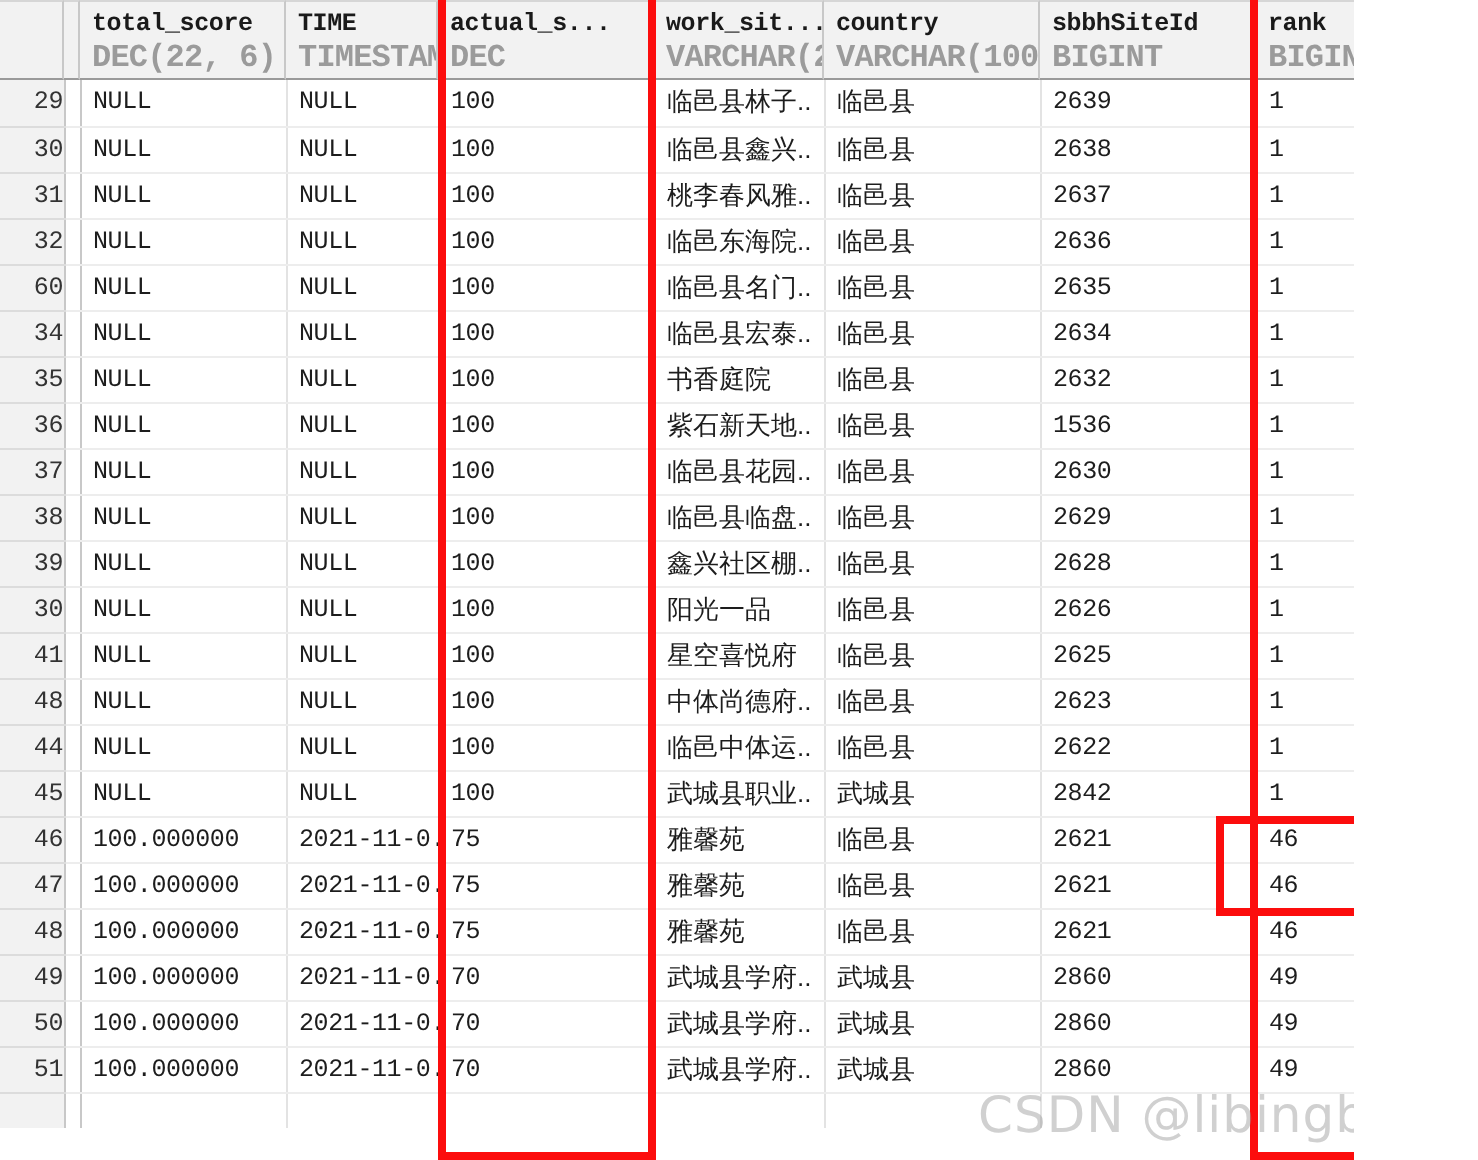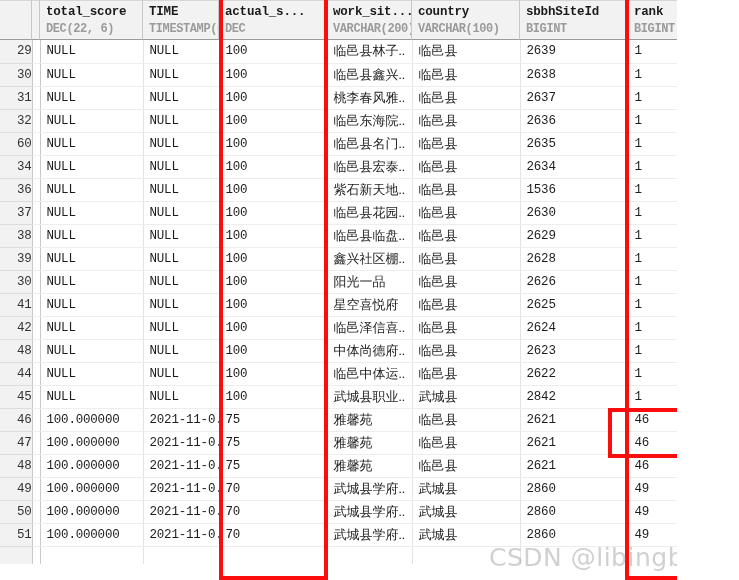--- a/index.html
+++ b/index.html
@@ -51,21 +51,21 @@
     display: block;
     font-weight: bold;
     color: #1a1a1a;
     font-size: 12.5px;
     line-height: 17px;
     letter-spacing: -0.2px;
   }
   .hcell .htype {
     display: block;
     color: #9b9b9b;
-    font-size: 12px;
+    font-size: 16px;
     line-height: 16px;
     letter-spacing: -0.4px;
   }
   .hcell.corner {
     border-right: 1px solid #c8c8c8;
     background: #f2f2f2;
   }
   .hcell.sliver {
     border-right: 1px solid #c8c8c8;
   }
@@ -93,21 +93,21 @@
     border-right: 1px solid #c8c8c8;
     border-bottom: 1px solid #dcdcdc;
     font-size: 12.5px;
   }
   tbody td.sliver {
     background: #ffffff;
     border-right: 1px solid #c8c8c8;
     border-bottom: 1px solid #ededed;
   }
   tbody td.cjk {
-    font-family: Liberation Serif, serif;
+    font-family: Liberation Sans, sans-serif;
     font-size: 13px;
     letter-spacing: 0;
   }
   tbody tr.tail td {
     height: 18px;
     border-bottom: none;
   }
 
   
   .redbox {
@@ -264,20 +264,31 @@
           <td class="sliver"></td>
           <td>NULL</td>
           <td>NULL</td>
           <td>100</td>
           <td class="cjk">临邑县宏泰..</td>
           <td class="cjk">临邑县</td>
           <td>2634</td>
           <td>1</td>
         </tr>
         <tr>
+          <td class="rownum">35</td>
+          <td class="sliver"></td>
+          <td>NULL</td>
+          <td>NULL</td>
+          <td>100</td>
+          <td class="cjk">书香庭院</td>
+          <td class="cjk">临邑县</td>
+          <td>2632</td>
+          <td>1</td>
+        </tr>
+        <tr>
           <td class="rownum">36</td>
           <td class="sliver"></td>
           <td>NULL</td>
           <td>NULL</td>
           <td>100</td>
           <td class="cjk">紫石新天地..</td>
           <td class="cjk">临邑县</td>
           <td>1536</td>
           <td>1</td>
         </tr>
@@ -327,31 +338,20 @@
         </tr>
         <tr>
           <td class="rownum">41</td>
           <td class="sliver"></td>
           <td>NULL</td>
           <td>NULL</td>
           <td>100</td>
           <td class="cjk">星空喜悦府</td>
           <td class="cjk">临邑县</td>
           <td>2625</td>
-          <td>1</td>
-        </tr>
-        <tr>
-          <td class="rownum">42</td>
-          <td class="sliver"></td>
-          <td>NULL</td>
-          <td>NULL</td>
-          <td>100</td>
-          <td class="cjk">临邑泽信喜..</td>
-          <td class="cjk">临邑县</td>
-          <td>2624</td>
           <td>1</td>
         </tr>
         <tr>
           <td class="rownum">48</td>
           <td class="sliver"></td>
           <td>NULL</td>
           <td>NULL</td>
           <td>100</td>
           <td class="cjk">中体尚德府..</td>
           <td class="cjk">临邑县</td>

